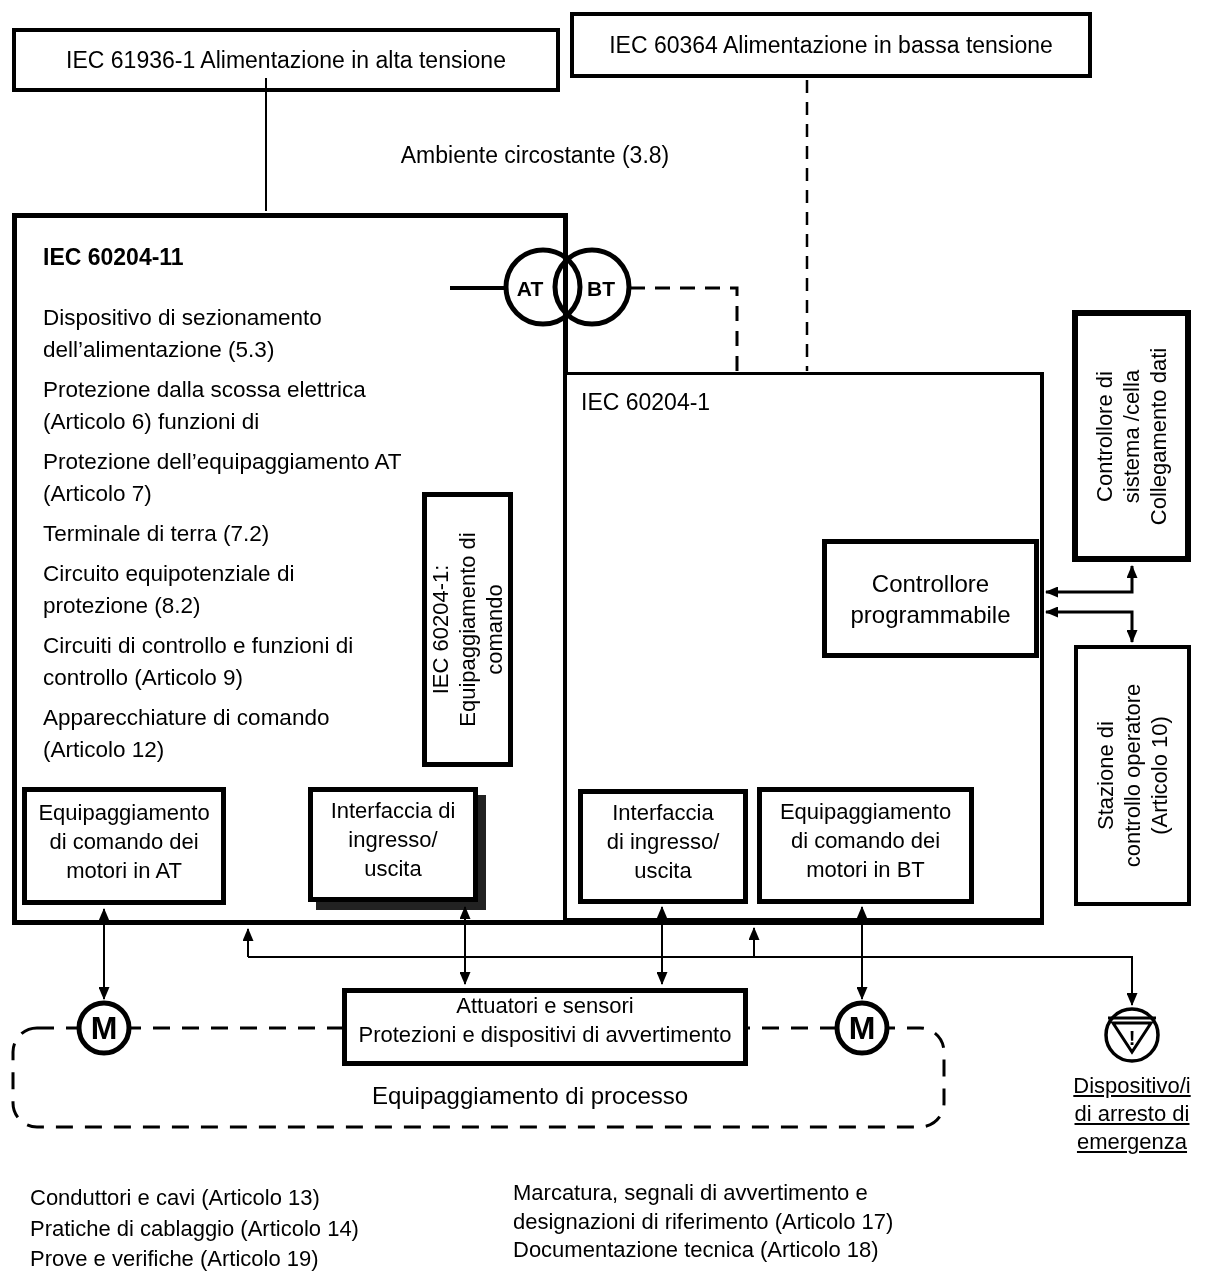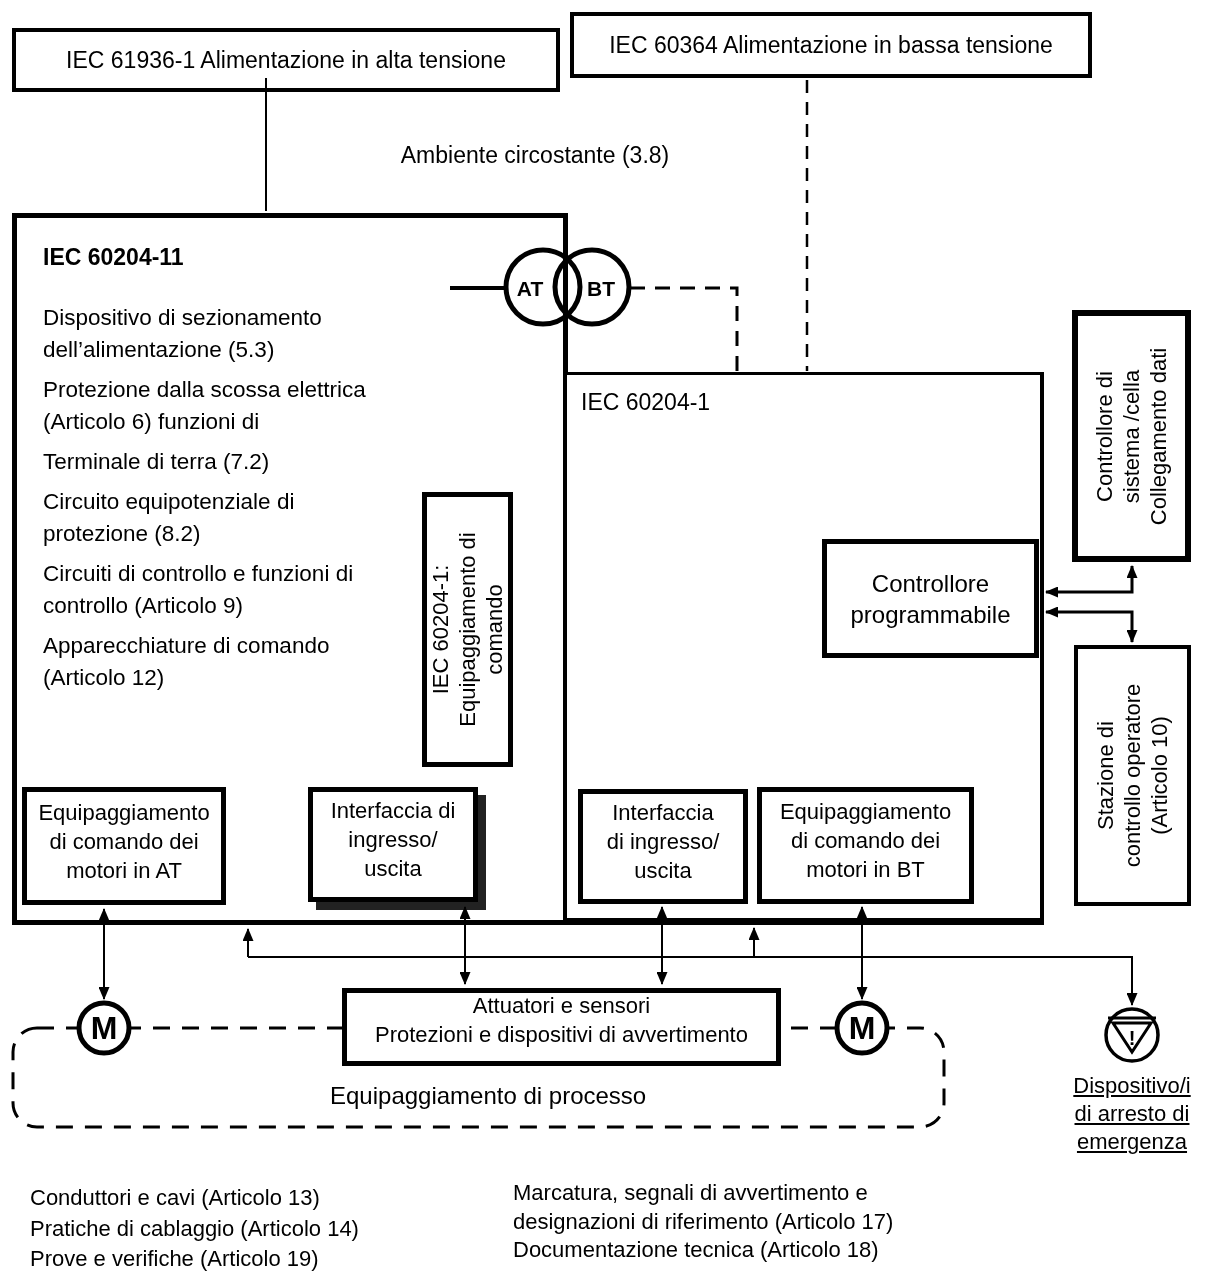--- a/index.html
+++ b/index.html
@@ -30,23 +30,23 @@
             text-align:center;font-size:22px;line-height:27px;}
   #v-label{left:422px;top:492px;width:91px;height:275px;}
   #ctrl-sys{left:1072px;top:310px;width:119px;height:252px;border-width:6px;}
   #stazione{left:1074px;top:645px;width:117px;height:261px;border-width:4px;}
   #ctrl-prog{left:822px;top:539px;width:217px;height:119px;border-width:5px;font-size:24px;line-height:31px;}
   .inner{font-size:22px;line-height:29px;border-width:5px;padding-bottom:10px;}
   #eq-at{left:22px;top:787px;width:204px;height:118px;}
   #if-left{left:308px;top:787px;width:170px;height:115px;box-shadow:8px 8px 0 0 #222;}
   #if-right{left:578px;top:789px;width:170px;height:115px;align-items:center;}
   #eq-bt{left:757px;top:787px;width:217px;height:117px;}
-  #attuatori{left:342px;top:988px;width:439px;height:78px;padding-bottom:14px;}
+  #attuatori{left:342px;top:988px;width:406px;height:78px;padding-bottom:14px;}
   .caption{position:absolute;z-index:2;}
-  #processo-label{left:330px;top:1082px;width:400px;text-align:left;font-size:24px;}
+  #processo-label{left:330px;top:1082px;width:400px;text-align:center;font-size:24px;}
   #estop-caption{left:1057px;top:1072px;width:150px;text-align:center;font-size:22px;line-height:28px;text-decoration:underline;}
   #fn-left{left:30px;top:1183px;font-size:22px;line-height:30.5px;}
   #fn-right{left:513px;top:1179px;font-size:22px;line-height:28.5px;}
 </style>
 </head>
 <body>
 
 <div id="canvas">
 
   <svg id="svg-under" class="layer" viewBox="0 0 1210 1275">
@@ -63,20 +63,22 @@
     <span class="pre">Ambiente circostante (3.8)</span>
   </div>
 
   <div class="box" id="left-main">
     <div id="left-list">
       <p class="ttl">IEC 60204-11</p>
       <p class="pre">Dispositivo di sezionamento
 dell’alimentazione (5.3)</p>
       <p class="pre">Protezione dalla scossa elettrica
 (Articolo 6) funzioni di</p>
+      <p class="pre">Protezione dell’equipaggiamento AT
+(Articolo 7)</p>
       <p class="pre">Terminale di terra (7.2)</p>
       <p class="pre">Circuito equipotenziale di
 protezione (8.2)</p>
       <p class="pre">Circuiti di controllo e funzioni di
 controllo (Articolo 9)</p>
       <p class="pre">Apparecchiature di comando
 (Articolo 12)</p>
     </div>
   </div>
 

